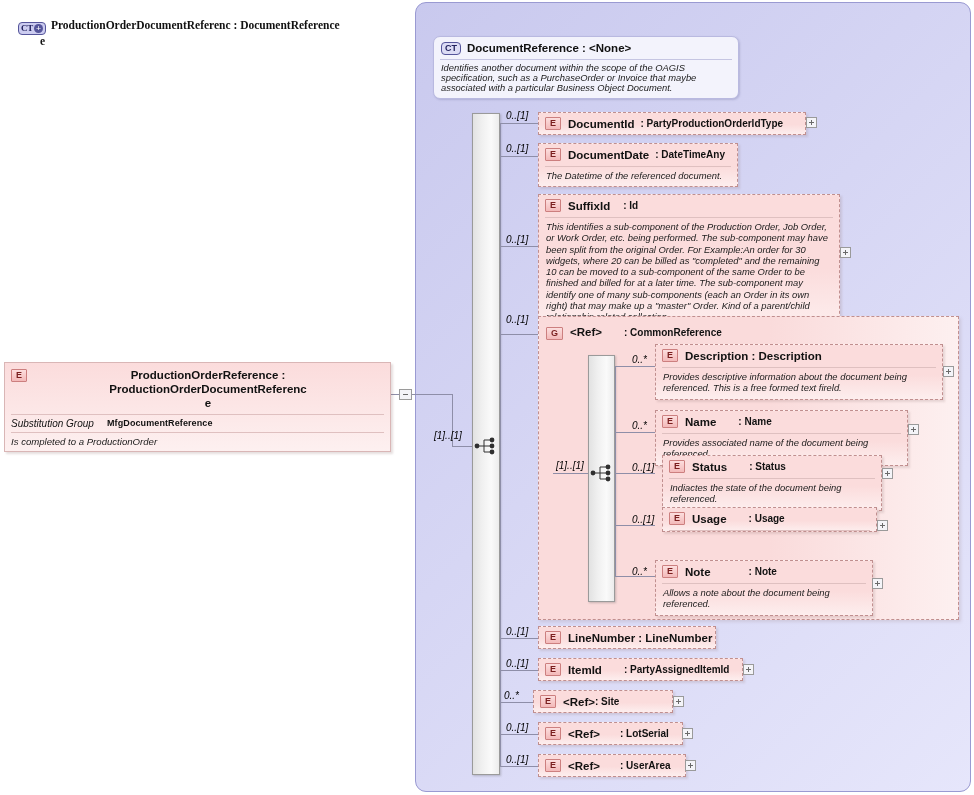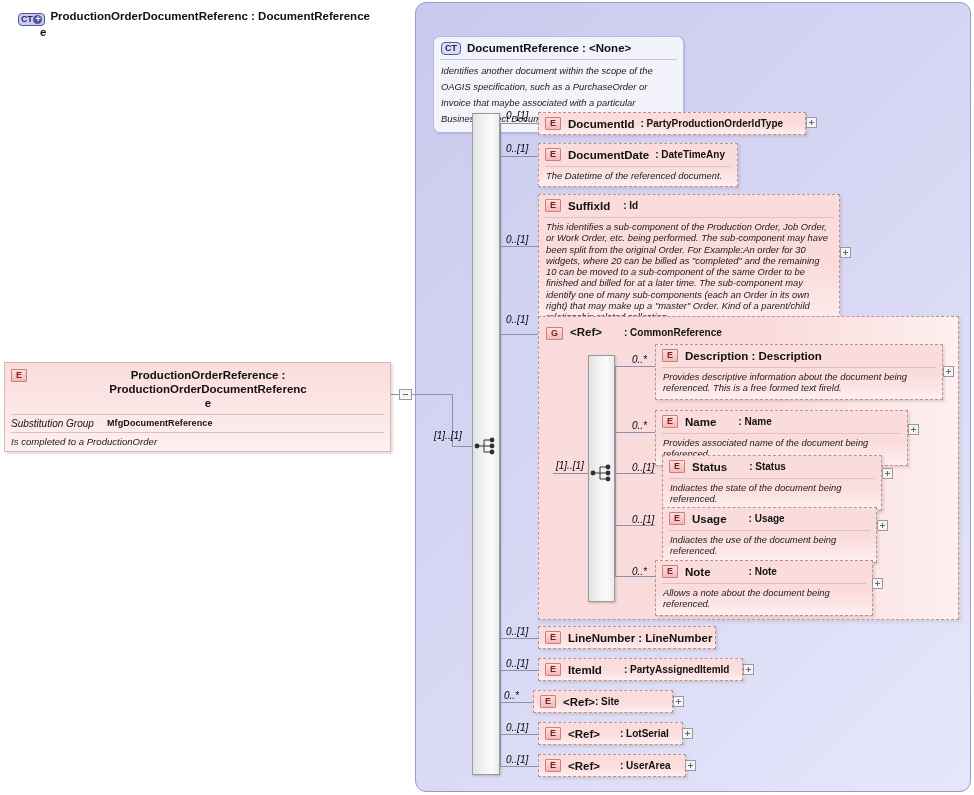--- a/index.html
+++ b/index.html
@@ -39,26 +39,27 @@
     height: 790px;
     background: #ccccf0;
     border: 1px solid #9a9ad2;
     border-radius: 11px;
     box-sizing: border-box;
     background-image: linear-gradient(135deg, #c9c9ee 0%, #d6d6f4 45%, #e6e6fb 100%);
   }
   #ct-header {
     position: absolute;
     left: 18px;
-    top: 10px;
+    top: 19px;
     width: 400px;
     font-size: 11.5px;
     font-weight: bold;
     color: #111;
     line-height: 13px;
+    font-family: Liberation Serif, serif;
   }
   .ct-badge {
     display: inline-block;
     vertical-align: -2px;
     border: 1px solid #55559a;
     border-radius: 4px;
     background: #ccccf0;
     font-size: 9px;
     font-weight: bold;
     color: #23235e;
@@ -78,21 +79,21 @@
     font-size: 9px;
     vertical-align: 0px;
     margin-left: 1px;
   }
 
   
   #doc-ref-anno {
     position: absolute;
     left: 433px;
     top: 36px;
-    width: 251px;
+    width: 306px;
     background: #f3f3fc;
     border: 1px solid #b9b9e0;
     border-radius: 7px;
     box-shadow: 1px 1px 2px rgba(90,90,140,.25);
     box-sizing: border-box;
   }
   #doc-ref-anno .hdr {
     font-size: 11.5px;
     font-weight: bold;
     color: #111;
@@ -114,21 +115,21 @@
   }
   #doc-ref-anno .sep {
     border-top: 1px solid #c5c5e2;
     margin: 0 6px;
   }
   #doc-ref-anno .body {
     font-size: 9.4px;
     font-style: italic;
     color: #1a1a1a;
     padding: 3px 7px 5px 7px;
-    line-height: 16px;
+    line-height: 10px;
   }
 
   
   .greybar {
     position: absolute;
     background: linear-gradient(to right, #e2e2e2 0%, #f0f0f0 35%, #fafafa 70%, #ececec 100%);
     border: 1px solid #9a9a9a;
     box-shadow: 1px 1px 2px rgba(80,80,80,.3);
     box-sizing: border-box;
   }
@@ -433,21 +434,20 @@
 
   <div class="line hline" style="left:615px; top:525px; width:40px;"></div>
   <div class="card" style="left:632px; top:514px;">0..[1]</div>
   <div class="ebox" style="left:662px; top:507px; width:215px;">
     <div class="erow">
       <span class="e-badge">E</span>
       <span class="ename">Usage</span>
       <span class="etype" style="margin-left:22px">: Usage</span>
     </div>
     <div class="esep"></div>
-    <div class="edesc">Indiactes the use of the document being referenced.</div>
   </div>
   <div class="plusbox" style="left:877px; top:520px;"></div>
 
   <div class="line hline" style="left:615px; top:576px; width:40px;"></div>
   <div class="card" style="left:632px; top:566px;">0..*</div>
   <div class="ebox" style="left:655px; top:560px; width:218px;">
     <div class="erow">
       <span class="e-badge">E</span>
       <span class="ename">Note</span>
       <span class="etype" style="margin-left:38px">: Note</span>

